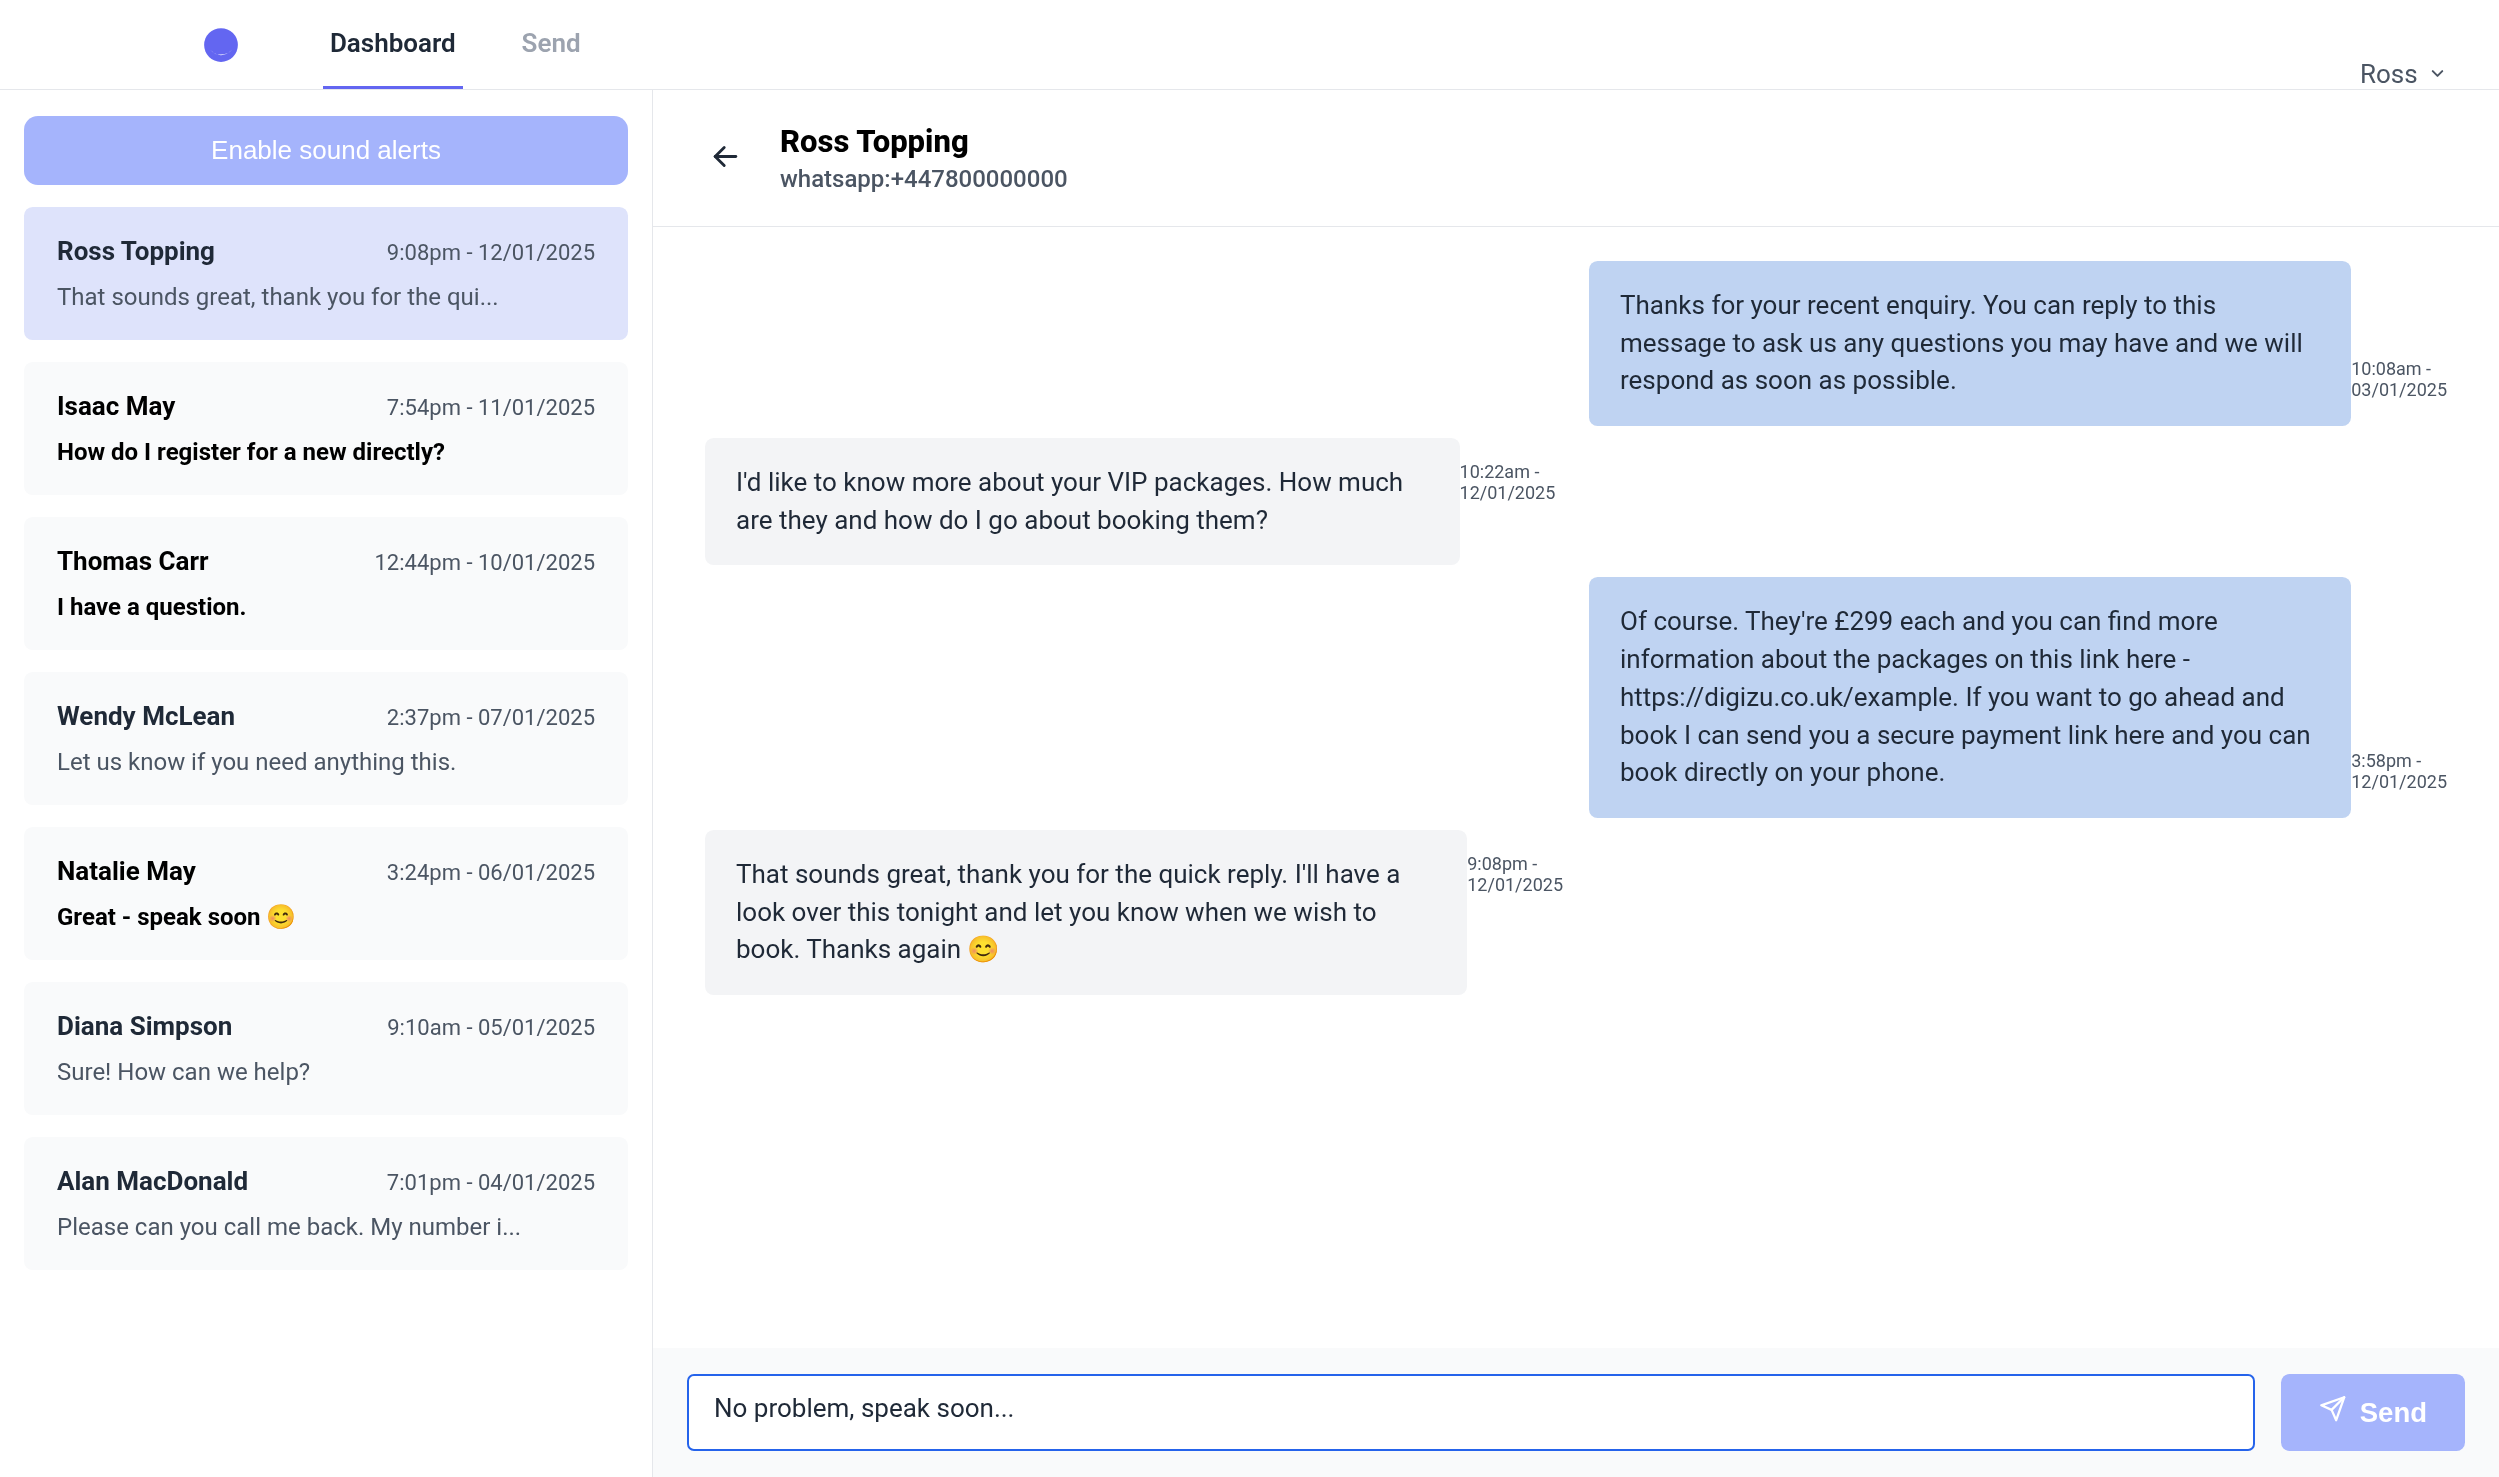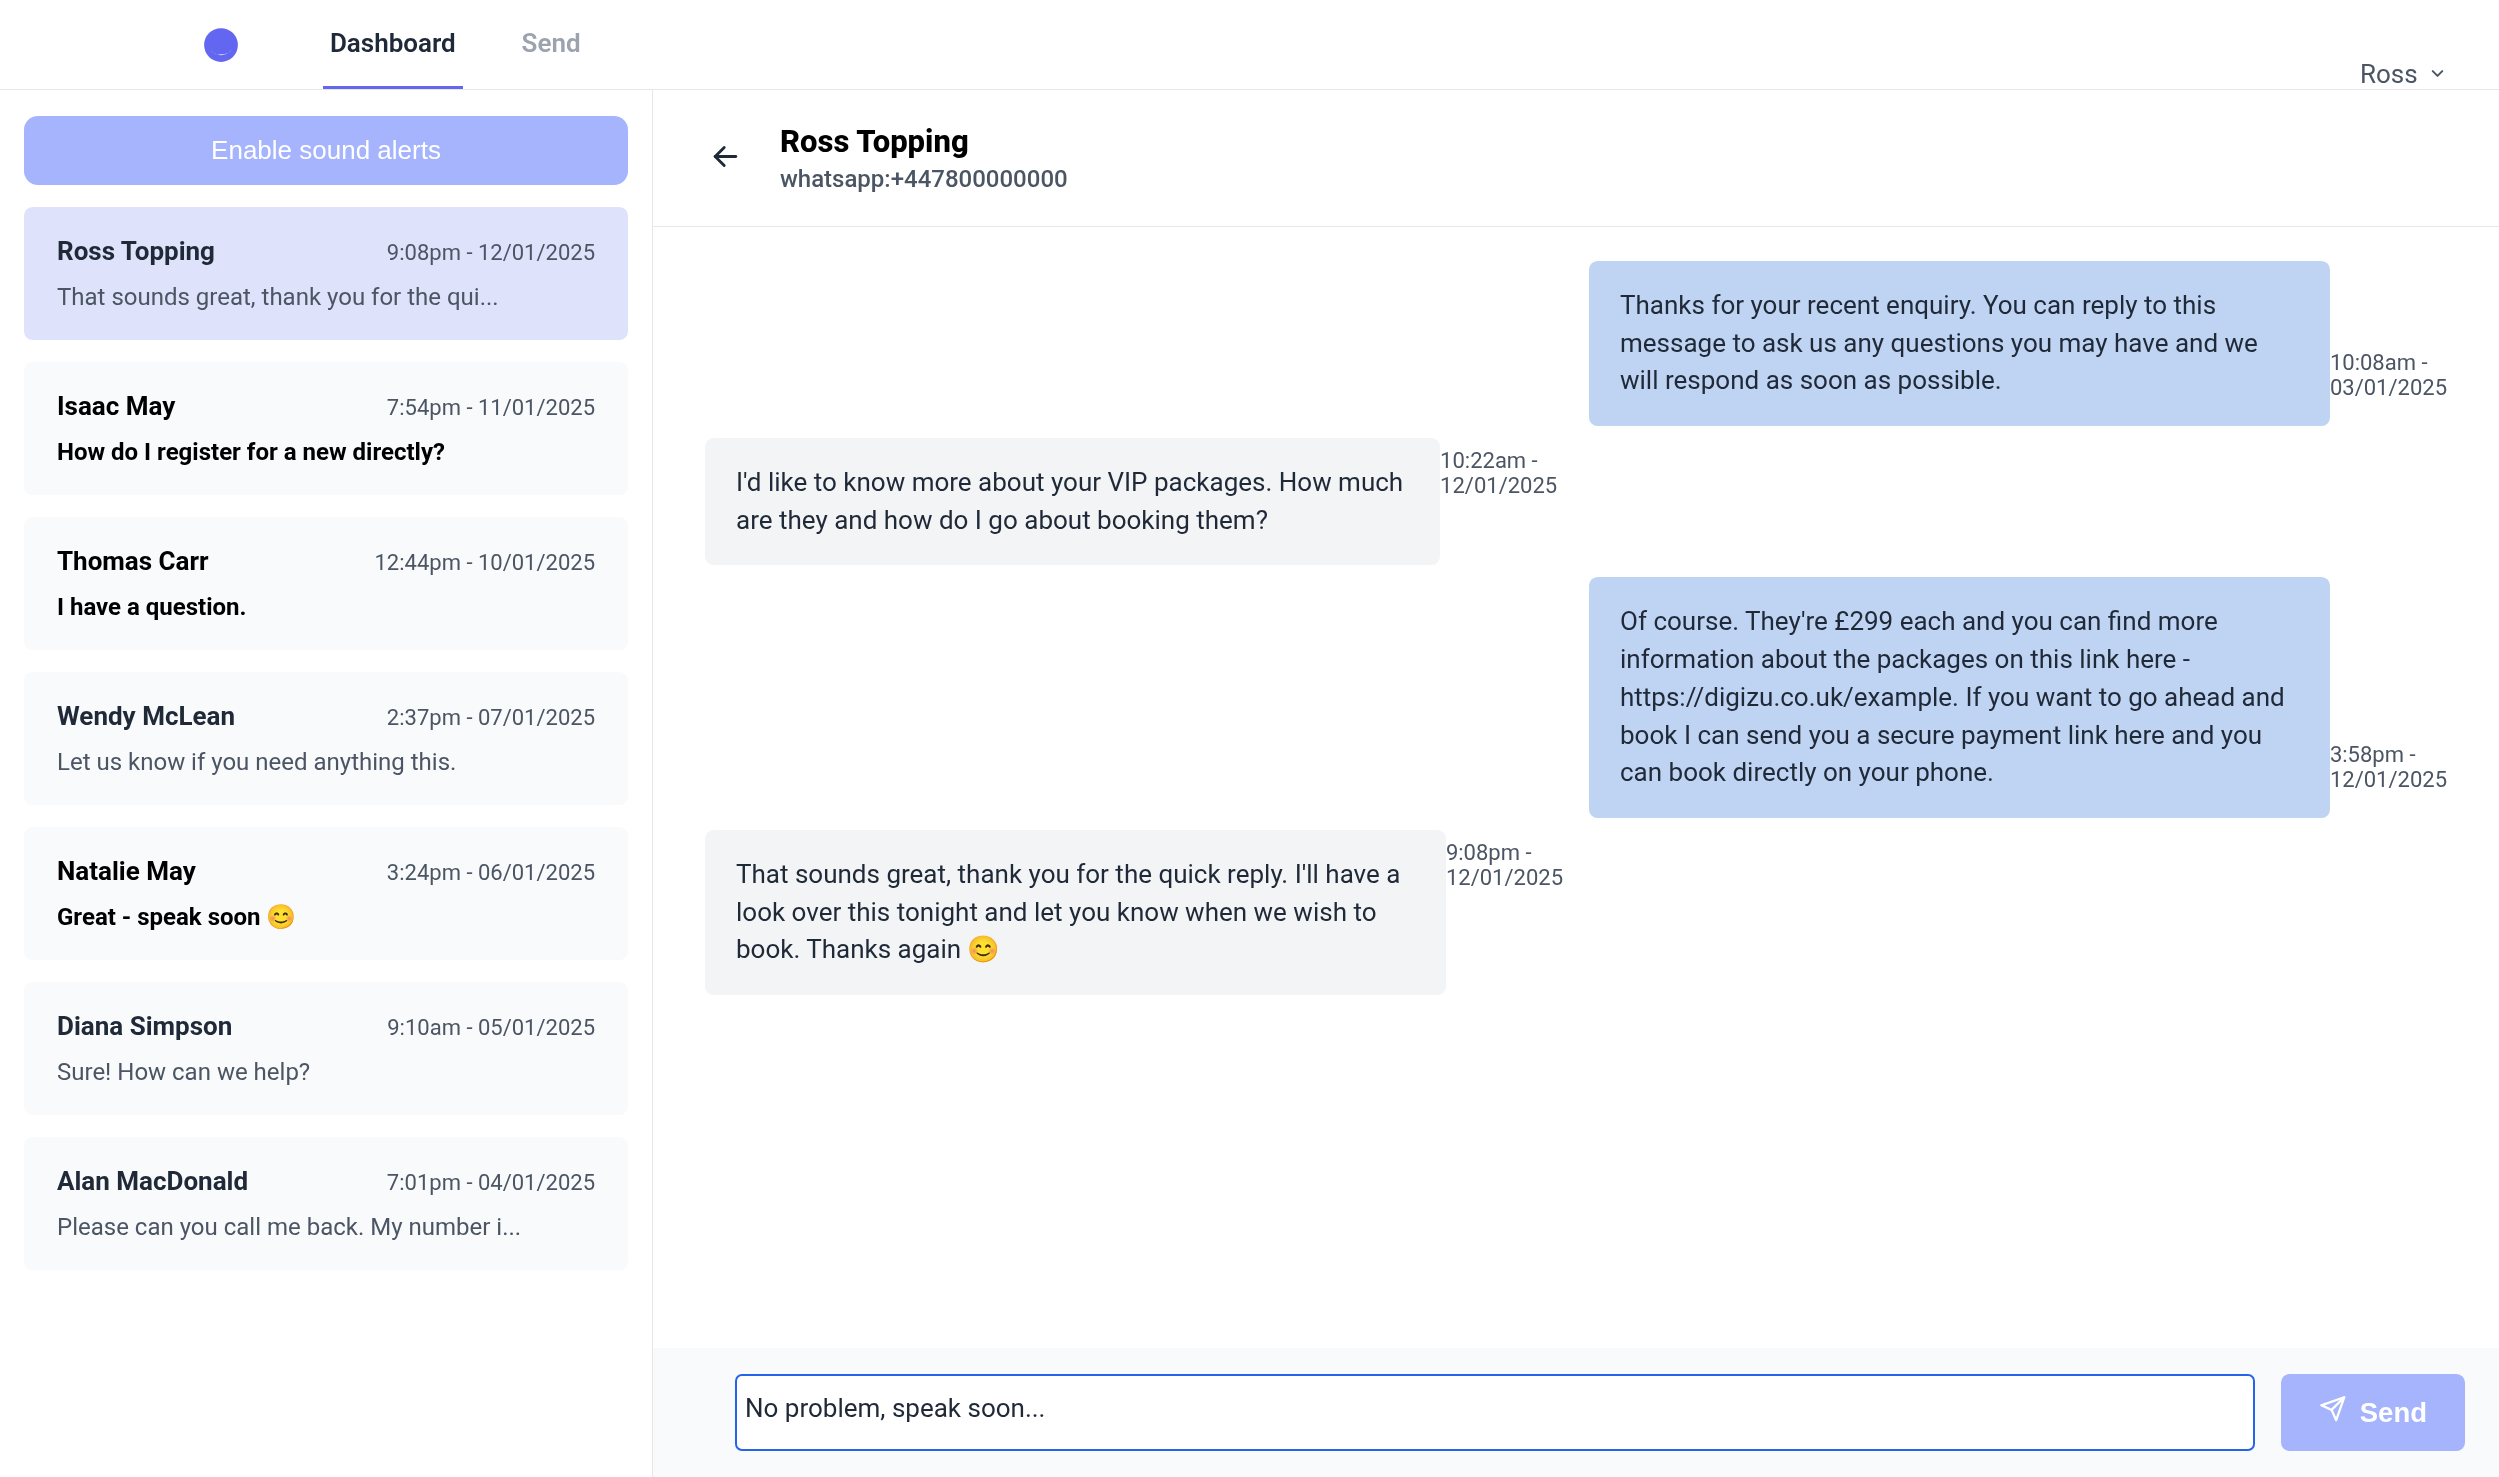--- a/index.html
+++ b/index.html
@@ -116,36 +116,35 @@
   }
   .msg-block { display: flex; flex-direction: row; max-width: 858px; }
   .msg-block.out { align-self: flex-end; align-items: flex-end; }
   .msg-block.in  { align-self: flex-start; align-items: flex-start; }
   .bubble {
     padding: 26px 31px; border-radius: 8.6px;
     font-size: 26px; line-height: 1.45; color: var(--text-dark);
   }
   .msg-block.out .bubble { background: var(--bubble-me); }
   .msg-block.in  .bubble { background: var(--bubble-them); }
-  .msg-ts { font-size: 22px; color: var(--text-med); margin-top: 10px; margin-bottom: 26px; }
+  .msg-ts { font-size: 18px; color: var(--text-med); margin-top: 23px; margin-bottom: 26px; }
 
   
   .composer {
     background: var(--panel-bg);
     padding: 26px 34px;
     display: flex; gap: 26px; align-items: stretch;
   }
   .compose-input {
     flex: 1; resize: none;
     border: 2.6px solid #2563EB; border-radius: 6.9px;
     background: #fff;
-    padding: 17px 8px;
+    padding: 17px 25px;
     font-size: 26px; font-family: inherit; color: var(--text-dark);
     height: 77px;
-    margin-left: 48px;
   }
   .send-btn {
     background: var(--purple-light); color: #fff;
     border: none; border-radius: 8.6px;
     padding: 0 38px;
     font-size: 27.5px; font-weight: 600;
     display: flex; align-items: center; gap: 13.7px;
     cursor: pointer;
   }
   .send-btn svg { width: 27.5px; height: 27.5px; }

